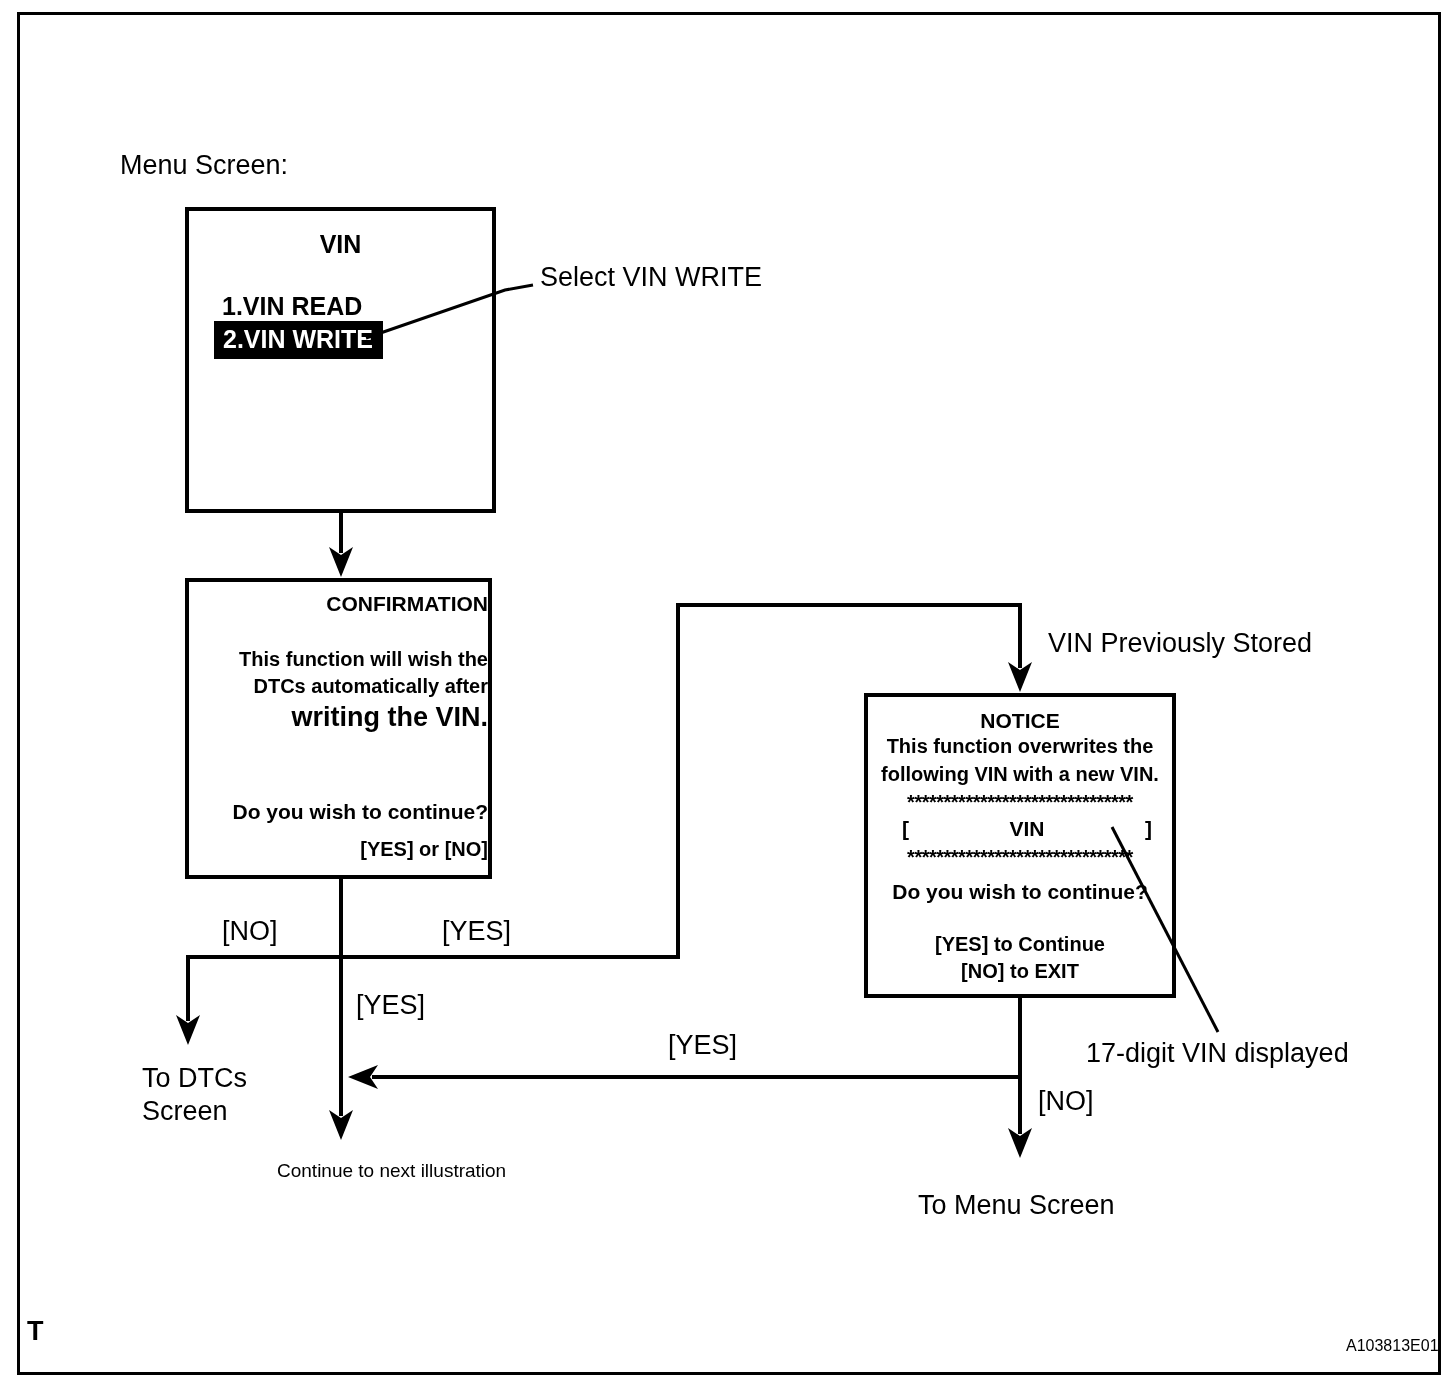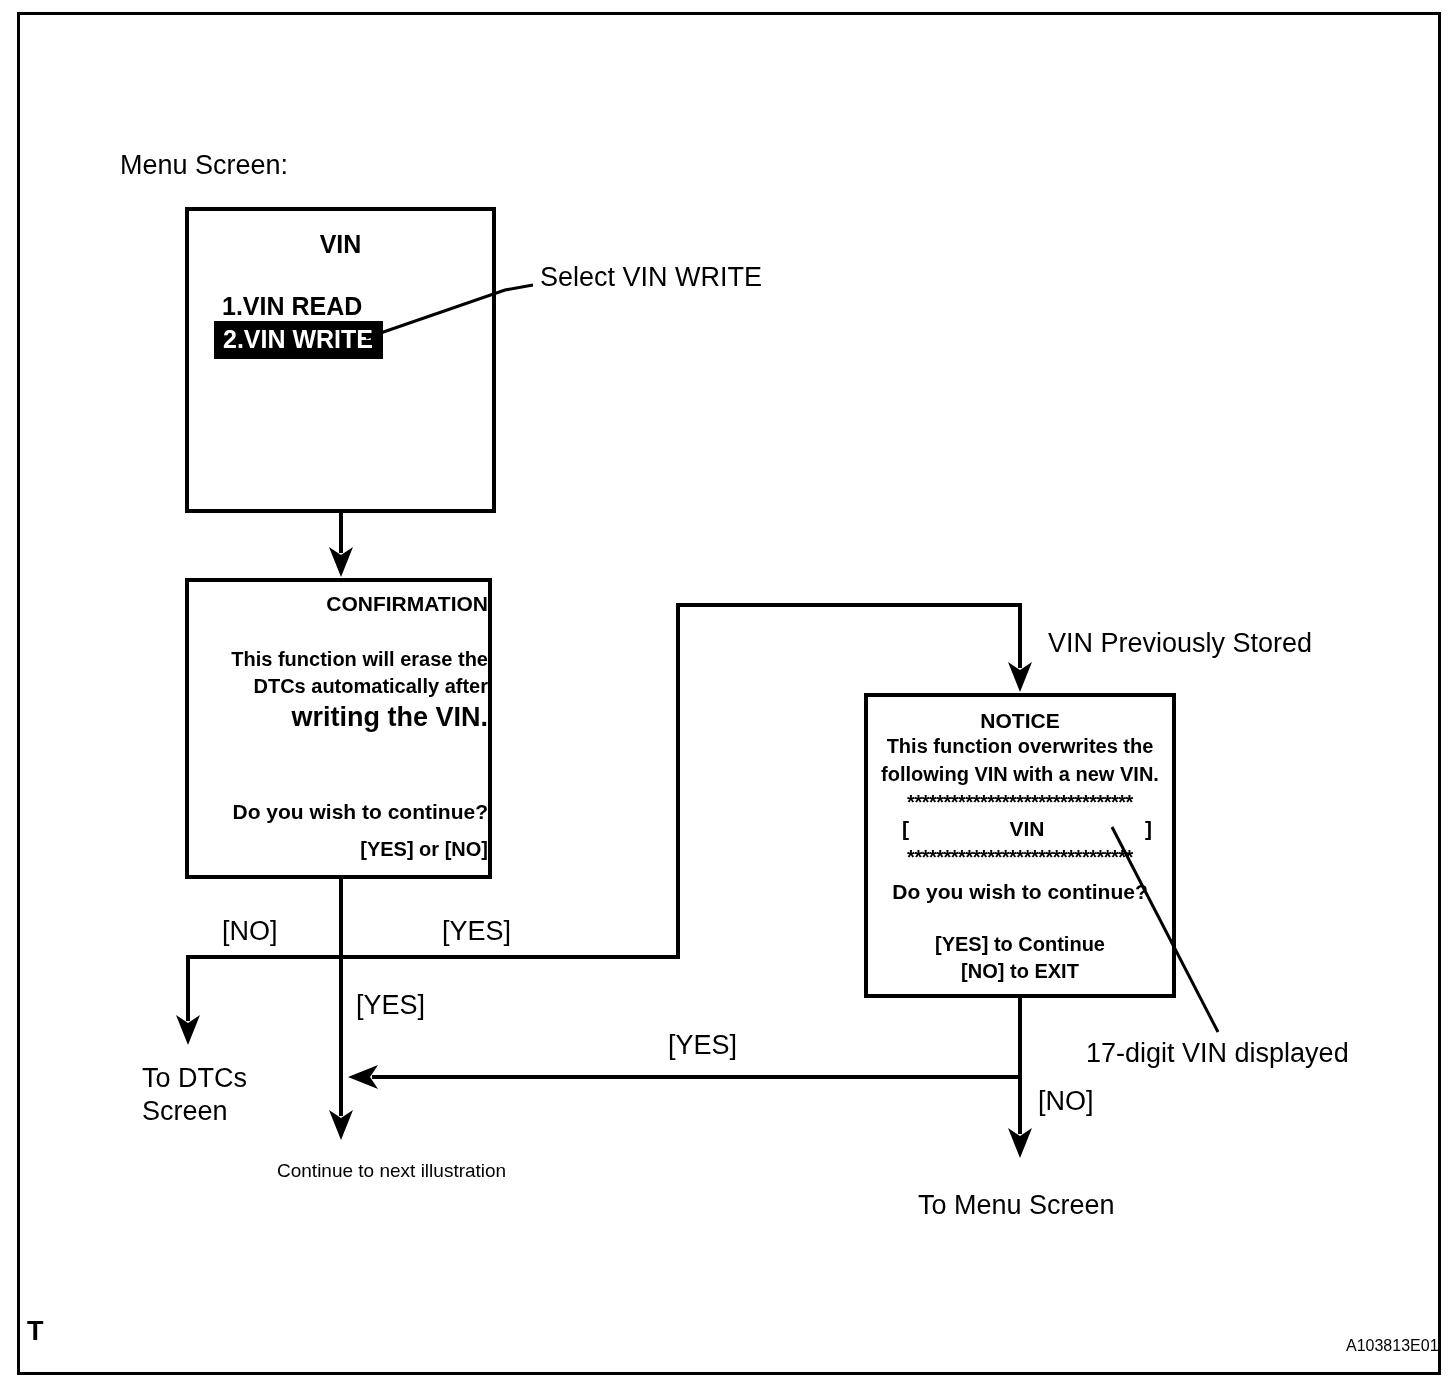--- a/index.html
+++ b/index.html
@@ -82,21 +82,21 @@
   <div class="label menu-screen">Menu Screen:</div>
 
   <div class="box vin-box">
     <div class="vin-title">VIN</div>
     <div class="item-read">1.VIN READ</div>
     <div class="item-write">2.VIN WRITE</div>
   </div>
 
   <div class="box conf-box">
     <div class="conf-title">CONFIRMATION</div>
-    <div class="conf-b0">This function will erase the</div>
+    <div class="conf-b0">This function will wish the</div>
     <div class="conf-b1">DTCs automatically after</div>
     <div class="conf-b2">writing the VIN.</div>
     <div class="conf-question">Do you wish to continue?</div>
     <div class="conf-options">[YES] or [NO]</div>
   </div>
 
   <div class="box notice-box">
     <div class="notice-title">NOTICE</div>
     <div class="notice-b0">This function overwrites the</div>
     <div class="notice-b1">following VIN with a new VIN.</div>

